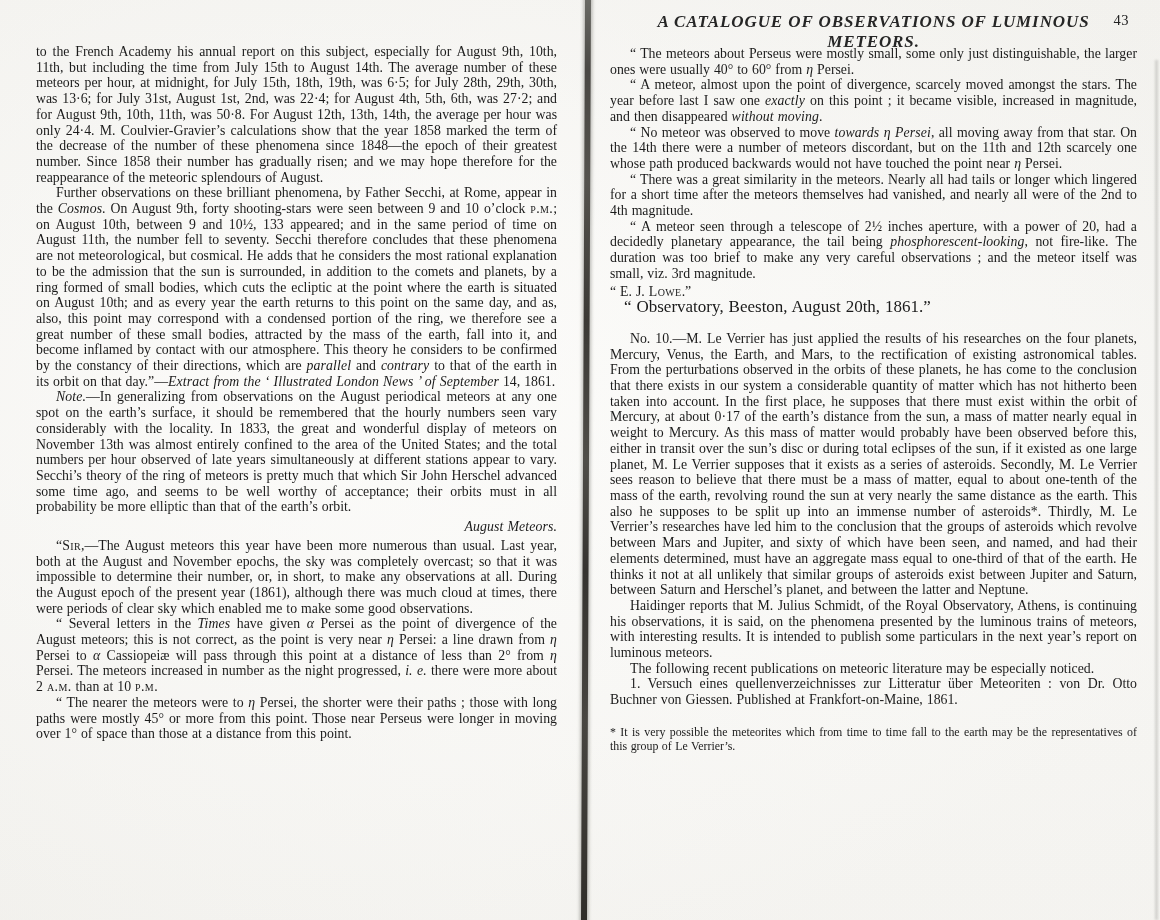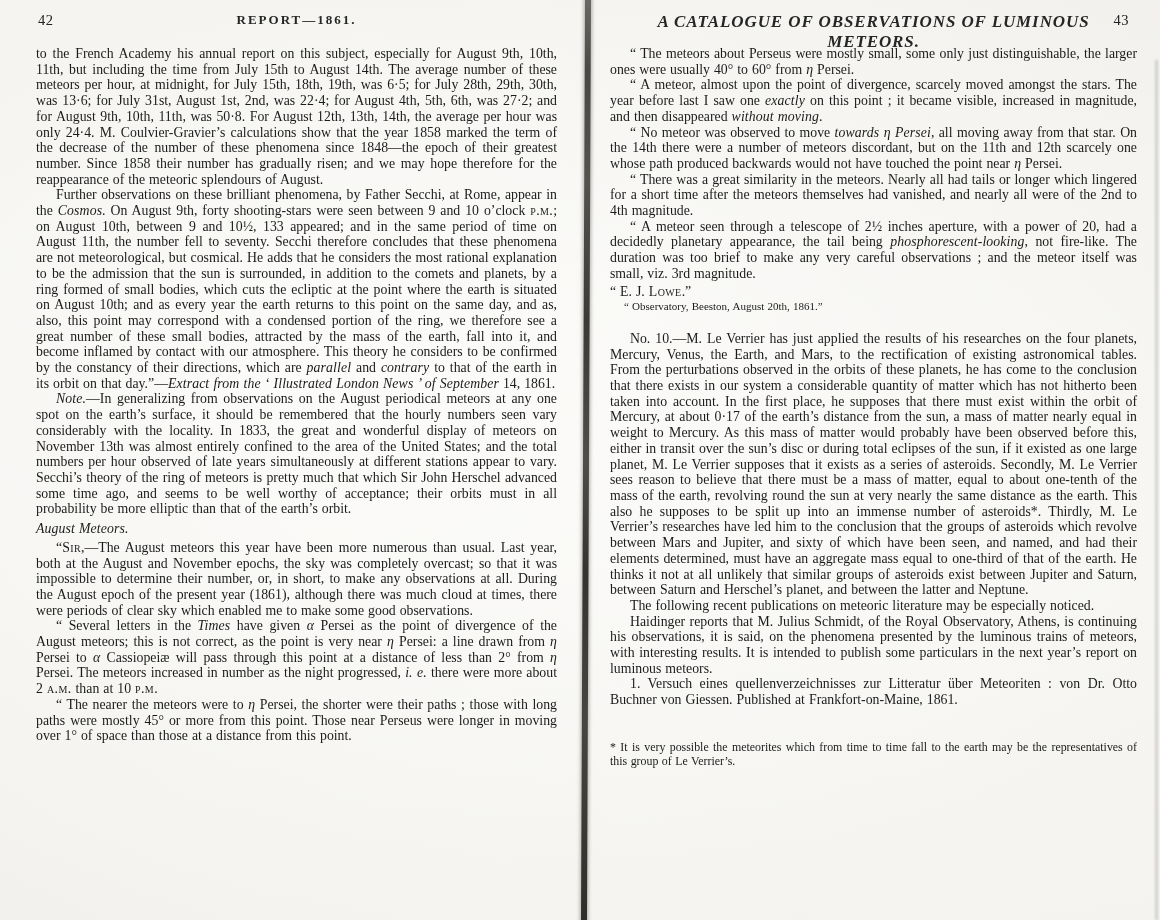--- a/index.html
+++ b/index.html
@@ -51,42 +51,38 @@
   .page-right .running-title { font-size: 17px; letter-spacing: 0.9px; font-style: italic; }
   .para {
     margin: 0;
     font-size: 13.8px;
     line-height: 15.7px;
     text-align: justify;
     text-indent: 20px;
     word-spacing: 0.04em;
   }
   .para i { letter-spacing: 0.1px; }
-  .noindent { text-indent: 0; }
-  .heading  { text-align: left; text-indent: 0; margin: 4px 0 3px; }
+  .noindent { text-indent: 0; margin-top: 32px; }
+  .heading  { text-align: right; text-indent: 0; margin: 4px 0 3px; }
   .sig      { text-indent: 0; padding-right: 6px; margin-top: 2px; }
-  .dateline { text-indent: 14px; font-size: 11px; margin-bottom: 5px; }
+  .dateline { text-indent: 14px; font-size: 17px; margin-bottom: 5px; }
   .gap-top  { margin-top: 16px; }
   .footnote {
     font-size: 11.9px;
     line-height: 14.6px;
-    margin-top: 32px;
+    margin-top: 17px;
   }
   .sc { font-variant: small-caps; letter-spacing: 0.4px; }
 </style>
 </head>
 <body>
 
 <div class="scan-noise"></div>
 
 <div class="page page-left">
-  <div class="page-header">
-    <span class="page-num">42</span>
-    <div class="running-title">REPORT—1861.</div>
-  </div>
   <div class="page-body">
       <p class="para noindent">to the French Academy his annual report on this subject, especially for August 9th, 10th, 11th, but including the time from July 15th to August 14th.  The average number of these meteors per hour, at midnight, for July 15th, 18th, 19th, was 6·5; for July 28th, 29th, 30th, was 13·6; for July 31st, August 1st, 2nd, was 22·4; for August 4th, 5th, 6th, was 27·2; and for August 9th, 10th, 11th, was 50·8.  For August 12th, 13th, 14th, the average per hour was only 24·4.  M. Coulvier-Gravier’s calculations show that the year 1858 marked the term of the decrease of the number of these phenomena since 1848—the epoch of their greatest number.  Since 1858 their number has gradually risen; and we may hope therefore for the reappearance of the meteoric splendours of August.</p>
       <p class="para">Further observations on these brilliant phenomena, by Father Secchi, at Rome, appear in the <i>Cosmos</i>.  On August 9th, forty shooting-stars were seen between 9 and 10 o’clock <span class="sc">p.m.</span>; on August 10th, between 9 and 10½, 133 appeared; and in the same period of time on August 11th, the number fell to seventy.  Secchi therefore concludes that these phenomena are not meteorological, but cosmical.  He adds that he considers the most rational explanation to be the admission that the sun is surrounded, in addition to the comets and planets, by a ring formed of small bodies, which cuts the ecliptic at the point where the earth is situated on August 10th; and as every year the earth returns to this point on the same day, and as, also, this point may correspond with a condensed portion of the ring, we therefore see a great number of these small bodies, attracted by the mass of the earth, fall into it, and become inflamed by contact with our atmosphere.  This theory he considers to be confirmed by the constancy of their directions, which are <i>parallel</i> and <i>contrary</i> to that of the earth in its orbit on that day.”—<i>Extract from the ‘ Illustrated London News ’ of September</i> 14, 1861.</p>
       <p class="para"><i>Note.</i>—In generalizing from observations on the August periodical meteors at any one spot on the earth’s surface, it should be remembered that the hourly numbers seen vary considerably with the locality.  In 1833, the great and wonderful display of meteors on November 13th was almost entirely confined to the area of the United States; and the total numbers per hour observed of late years simultaneously at different stations appear to vary.  Secchi’s theory of the ring of meteors is pretty much that which Sir John Herschel advanced some time ago, and seems to be well worthy of acceptance; their orbits must in all probability be more elliptic than that of the earth’s orbit.</p>
       <p class="para heading"><i>August Meteors.</i></p>
       <p class="para">“<span class="sc">Sir</span>,—The August meteors this year have been more numerous than usual.  Last year, both at the August and November epochs, the sky was completely overcast; so that it was impossible to determine their number, or, in short, to make any observations at all.  During the August epoch of the present year (1861), although there was much cloud at times, there were periods of clear sky which enabled me to make some good observations.</p>
       <p class="para">“ Several letters in the <i>Times</i> have given <i>α</i> Persei as the point of divergence of the August meteors; this is not correct, as the point is very near <i>η</i> Persei: a line drawn from <i>η</i> Persei to <i>α</i> Cassiopeiæ will pass through this point at a distance of less than 2° from <i>η</i> Persei.  The meteors increased in number as the night progressed, <i>i. e.</i> there were more about 2 <span class="sc">a.m.</span> than at 10 <span class="sc">p.m.</span></p>
       <p class="para">“ The nearer the meteors were to <i>η</i> Persei, the shorter were their paths ; those with long paths were mostly 45° or more from this point.  Those near Perseus were longer in moving over 1° of space than those at a distance from this point.</p>
     </div>
 </div>
@@ -98,21 +94,21 @@
   </div>
   <div class="page-body">
       <p class="para">“ The meteors about Perseus were mostly small, some only just distinguishable, the larger ones were usually 40° to 60° from <i>η</i> Persei.</p>
       <p class="para">“ A meteor, almost upon the point of divergence, scarcely moved amongst the stars.  The year before last I saw one <i>exactly</i> on this point ; it became visible, increased in magnitude, and then disappeared <i>without moving</i>.</p>
       <p class="para">“ No meteor was observed to move <i>towards η Persei</i>, all moving away from that star.  On the 14th there were a number of meteors discordant, but on the 11th and 12th scarcely one whose path produced backwards would not have touched the point near <i>η</i> Persei.</p>
       <p class="para">“ There was a great similarity in the meteors.  Nearly all had tails or longer which lingered for a short time after the meteors themselves had vanished, and nearly all were of the 2nd to 4th magnitude.</p>
       <p class="para">“ A meteor seen through a telescope of 2½ inches aperture, with a power of 20, had a decidedly planetary appearance, the tail being <i>phosphorescent-looking</i>, not fire-like.  The duration was too brief to make any very careful observations ; and the meteor itself was small, viz. 3rd magnitude.</p>
       <p class="para sig">“ E. J. <span class="sc">Lowe</span>.”</p>
       <p class="para dateline">“ Observatory, Beeston, August 20th, 1861.”</p>
       <p class="para gap-top">No. 10.—M. Le Verrier has just applied the results of his researches on the four planets, Mercury, Venus, the Earth, and Mars, to the rectification of existing astronomical tables.  From the perturbations observed in the orbits of these planets, he has come to the conclusion that there exists in our system a considerable quantity of matter which has not hitherto been taken into account.  In the first place, he supposes that there must exist within the orbit of Mercury, at about 0·17 of the earth’s distance from the sun, a mass of matter nearly equal in weight to Mercury.  As this mass of matter would probably have been observed before this, either in transit over the sun’s disc or during total eclipses of the sun, if it existed as one large planet, M. Le Verrier supposes that it exists as a series of asteroids.  Secondly, M. Le Verrier sees reason to believe that there must be a mass of matter, equal to about one-tenth of the mass of the earth, revolving round the sun at very nearly the same distance as the earth.  This also he supposes to be split up into an immense number of asteroids*.  Thirdly, M. Le Verrier’s researches have led him to the conclusion that the groups of asteroids which revolve between Mars and Jupiter, and sixty of which have been seen, and named, and had their elements determined, must have an aggregate mass equal to one-third of that of the earth.  He thinks it not at all unlikely that similar groups of asteroids exist between Jupiter and Saturn, between Saturn and Herschel’s planet, and between the latter and Neptune.</p>
+      <p class="para">Haidinger reports that M. Julius Schmidt, of the Royal Observatory, Athens, is continuing his observations, it is said, on the phenomena presented by the luminous trains of meteors, with interesting results.  It is intended to publish some particulars in the next year’s report on luminous meteors.</p>
       <p class="para">The following recent publications on meteoric literature may be especially noticed.</p>
-      <p class="para">Haidinger reports that M. Julius Schmidt, of the Royal Observatory, Athens, is continuing his observations, it is said, on the phenomena presented by the luminous trains of meteors, with interesting results.  It is intended to publish some particulars in the next year’s report on luminous meteors.</p>
       <p class="para">1. Versuch eines quellenverzeichnisses zur Litteratur über Meteoriten : von Dr. Otto Buchner von Giessen.  Published at Frankfort-on-Maine, 1861.</p>
     </div>
   <p class="para footnote noindent">* It is very possible the meteorites which from time to time fall to the earth may be the representatives of this group of Le Verrier’s.</p>
 </div>
 
 <div class="gutter"></div>
 <div class="edge-right"></div>
 
 </body></html>

